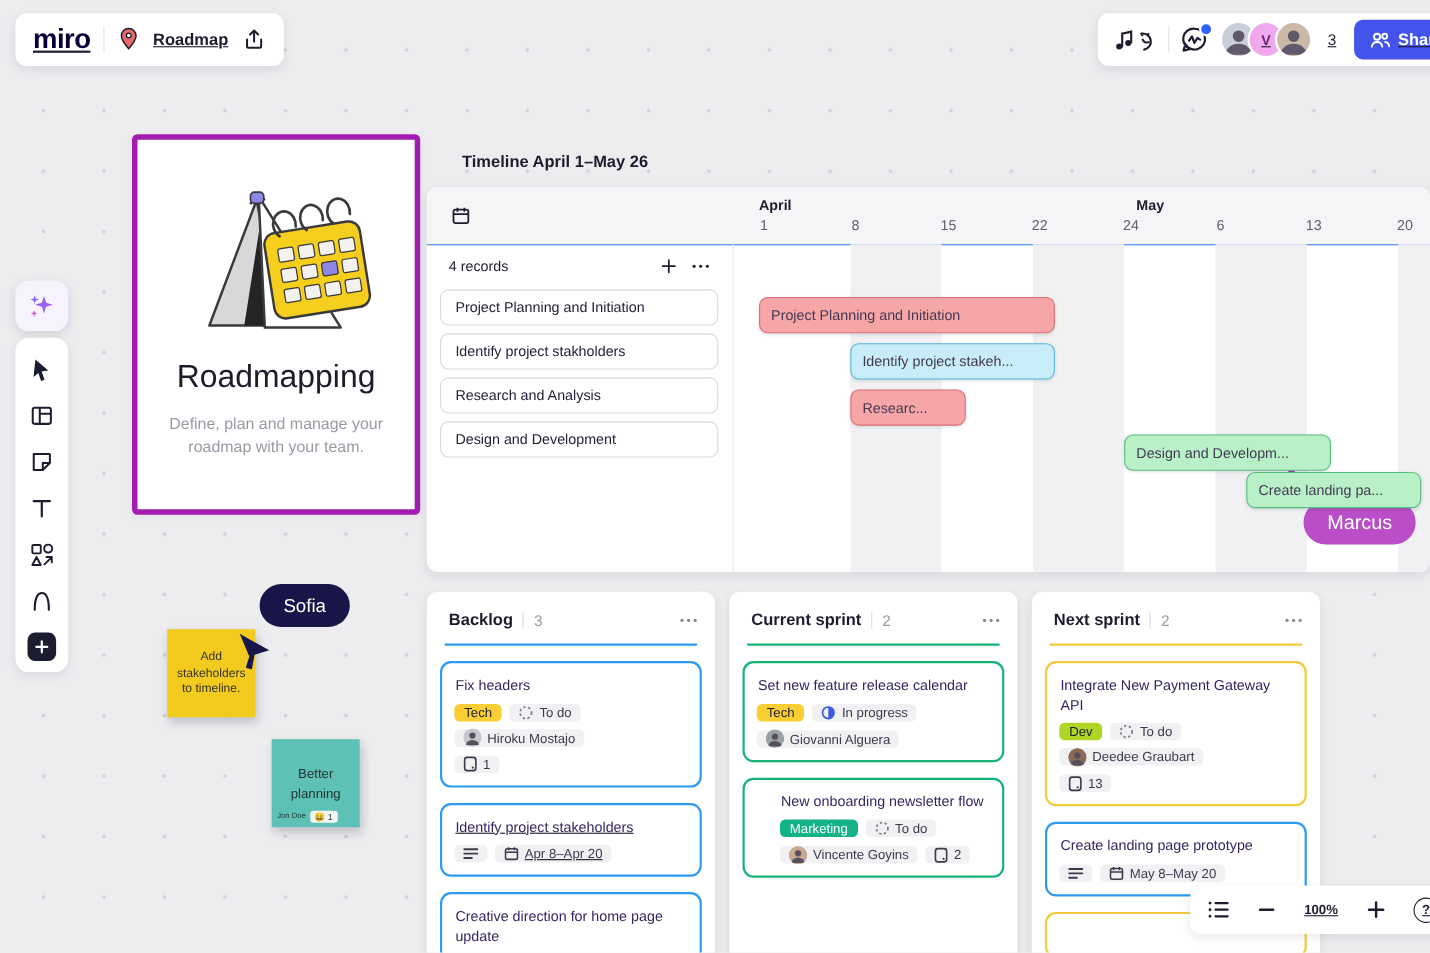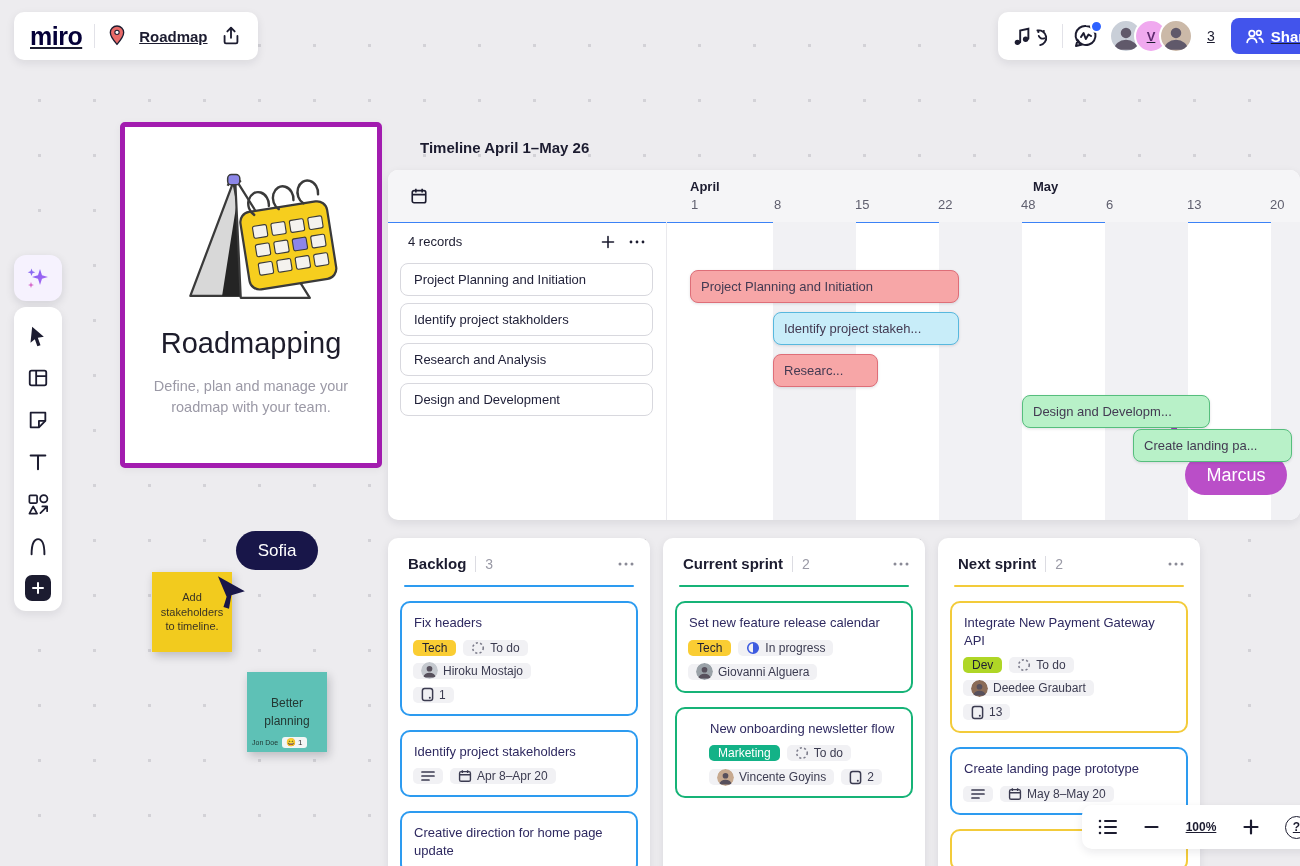--- a/index.html
+++ b/index.html
@@ -270,21 +270,21 @@
           <rect x="2.5" y="4" width="15" height="13.5" rx="2"></rect>
           <path d="M2.5 8.5h15M6.5 2v4M13.5 2v4"></path>
         </svg>
     </span>
   <span class="tl-month" style="left: 302px;">April</span>
       <span class="tl-month" style="left: 645px;">May</span>
       <span class="tl-day" style="left: 303px;">1</span>
       <span class="tl-day" style="left: 386px;">8</span>
       <span class="tl-day" style="left: 467px;">15</span>
       <span class="tl-day" style="left: 550px;">22</span>
-      <span class="tl-day" style="left: 633px;">48</span>
+      <span class="tl-day" style="left: 633px;">24</span>
       <span class="tl-day" style="left: 718px;">6</span>
       <span class="tl-day" style="left: 799px;">13</span>
       <span class="tl-day" style="left: 882px;">20</span>
     </div>
   <div class="tl-grid" id="tl-grid">
       <div class="tl-stripe" style="left: 604px; width: 83px;"></div>
       <div class="tl-stripe" style="left: 438px; width: 83px;"></div>
       <div class="tl-stripe" style="left: 272px; width: 83px;"></div>
       <div class="tl-stripe" style="left: 106px; width: 83px;"></div>
     <span class="marcus-arrow">
@@ -397,21 +397,21 @@
           <div class="krow">
             <span class="pill">
               <svg width="13" height="15" viewBox="0 0 14 16" fill="none" stroke="#3b3b50" stroke-width="1.6">
                 <rect x="1.5" y="1.5" width="11" height="13" rx="2.5"></rect>
                 <circle cx="9.5" cy="11.5" r="1.1" fill="#3b3b50" stroke="none"></circle>
               </svg>
               <span>1</span>
             </span>
           </div>
         </div>
-        <div class="kcard" style="border-color: rgb(45, 155, 240);">
+        <div class="kcard" style="border-color: rgb(45, 155, 240); text-decoration: underline;">
           <div class="kcard-title">Identify project stakeholders</div>
           <div class="krow">
             <span class="pill">
               <svg width="14" height="12" viewBox="0 0 14 12" stroke="#3b3b50" stroke-width="1.7" stroke-linecap="round">
                 <path d="M1 2h12M1 6h12M1 10h7"></path>
               </svg>
             </span>
             <span class="pill">
               <svg width="14" height="14" viewBox="0 0 16 16" fill="none" stroke="#3b3b50" stroke-width="1.6">
                 <rect x="1.8" y="3" width="12.4" height="11" rx="1.8"></rect>

